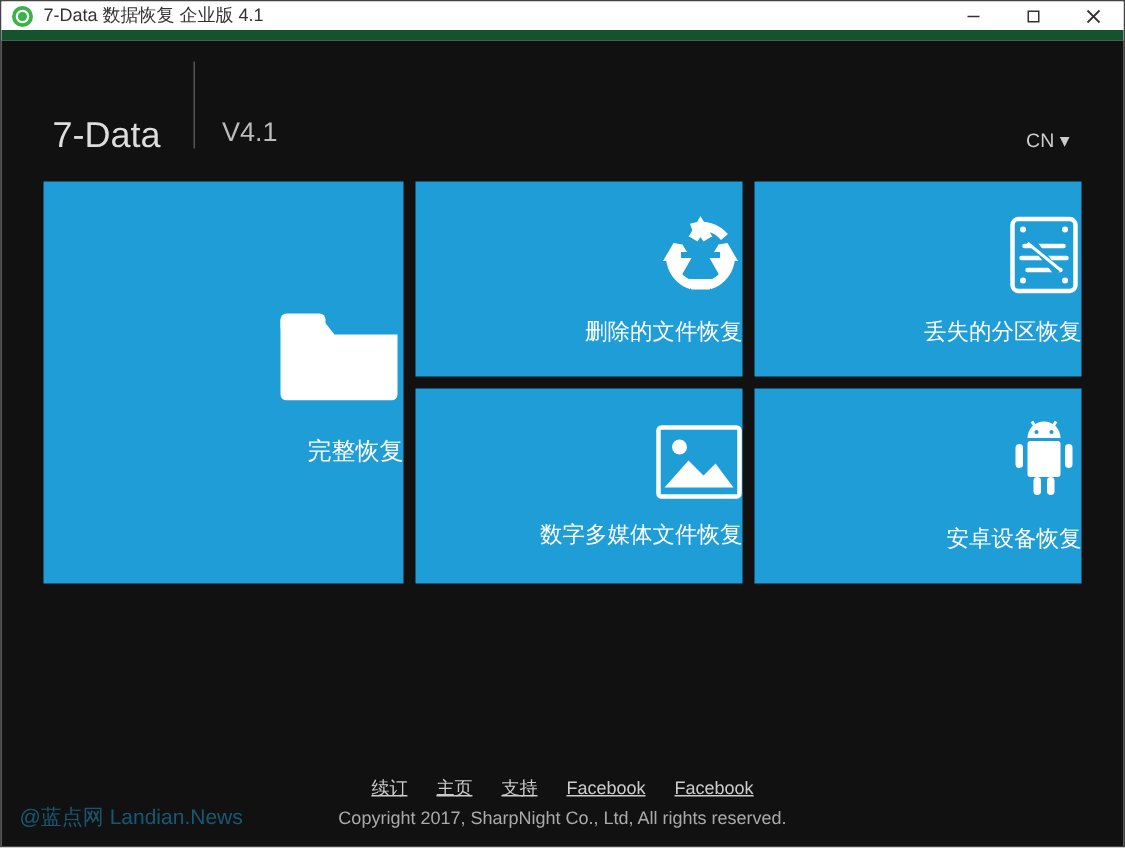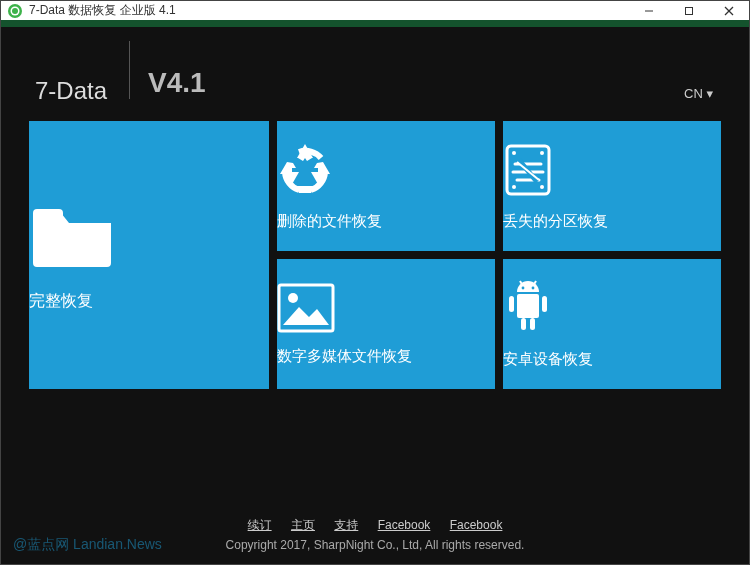--- a/index.html
+++ b/index.html
@@ -70,21 +70,21 @@
   .brand-big {
     font-size: 36px; font-weight: 300; color: #fff;
     letter-spacing: 0.5px;
   }
   .divider {
     width: 1px; height: 58px; background: #555;
     margin: 0 18px 4px 22px;
     align-self: flex-end;
   }
   .version {
-    font-size: 28px; font-weight: 700; color: #bbb;
+    font-size: 18px; font-weight: 400; color: #bbb;
     align-self: flex-end; padding-bottom: 4px;
   }
   .lang-switch {
     position: absolute;
     right: 26px; bottom: 20px;
     font-size: 13px; color: #ccc;
     cursor: pointer;
   }
 
   .tiles {
@@ -94,21 +94,21 @@
     grid-template-rows: 130px 130px;
     gap: 8px;
     justify-content: center;
     align-content: start;
   }
   .tile {
     background: #1f9dd6;
     color: #fff;
     display: flex;
     flex-direction: column;
-    align-items: flex-start;
+    align-items: flex-end;
     justify-content: center;
     cursor: pointer;
     font-size: 15px;
   }
   .tile .label { margin-top: 14px; }
   .tile-big {
     grid-row: 1 / span 2;
   }
   .tile-big .label { margin-top: 24px; font-size: 16px; }
   .tile svg { display: block; }

